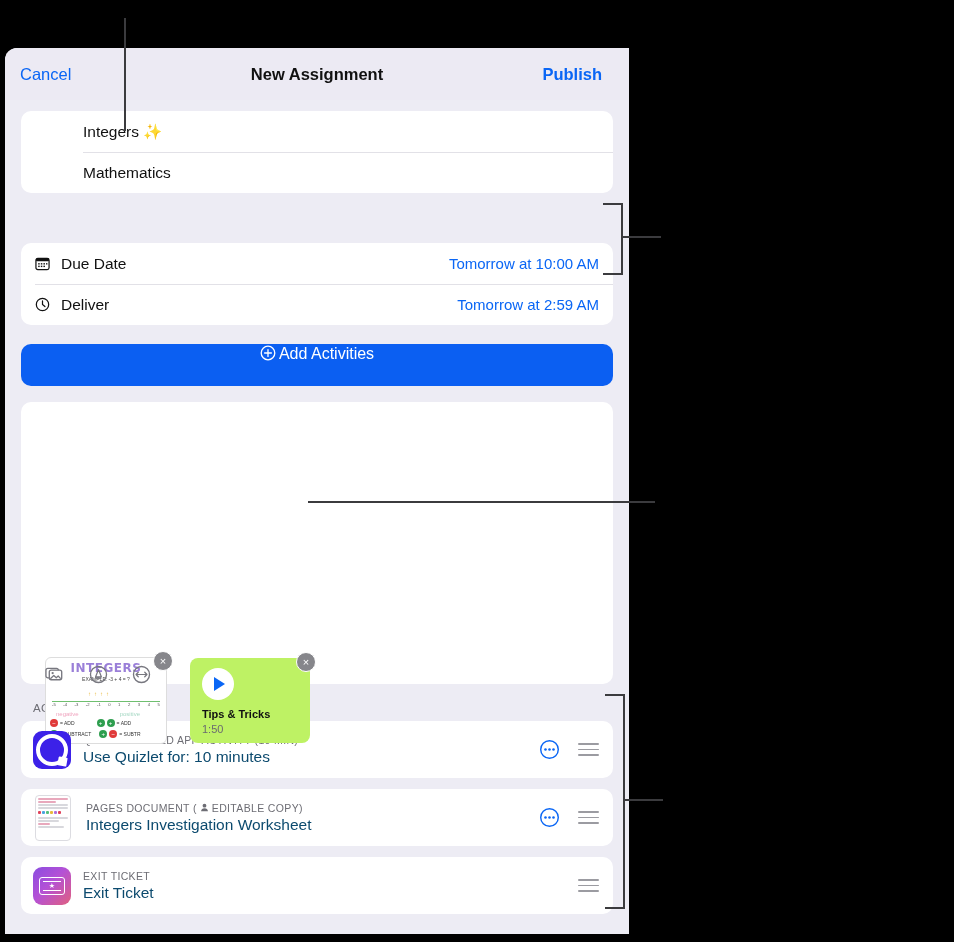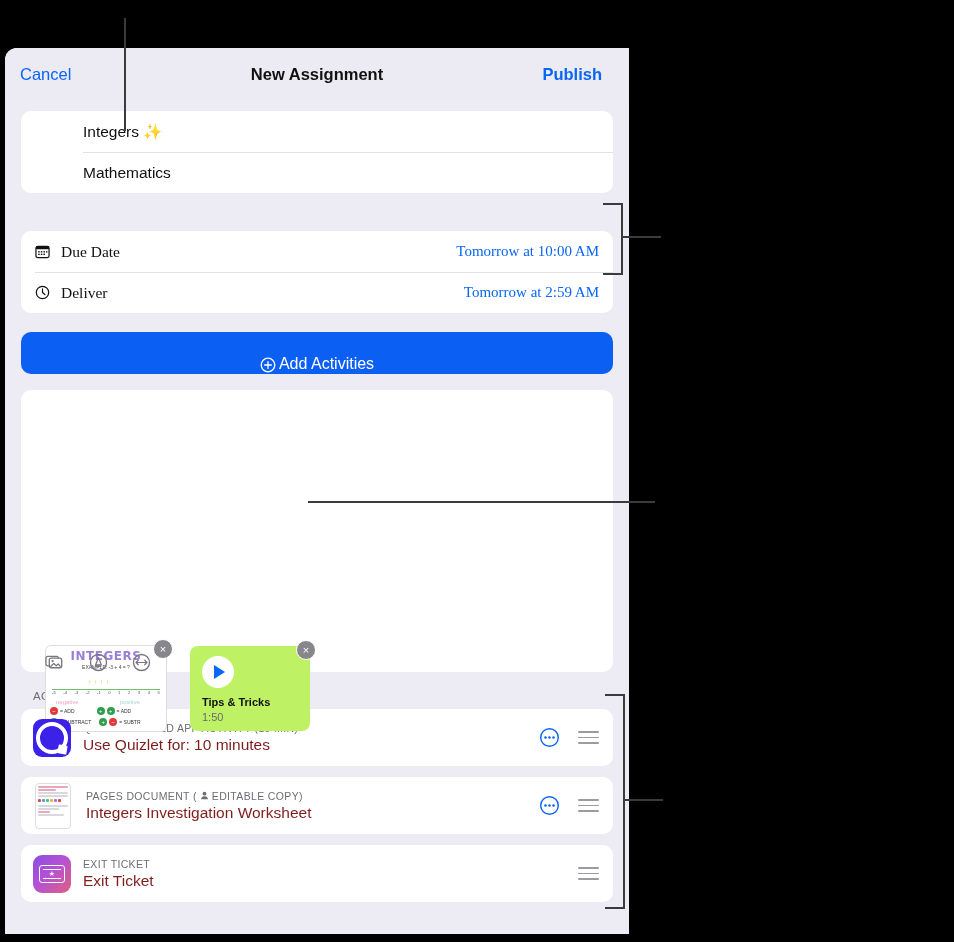--- a/index.html
+++ b/index.html
@@ -55,26 +55,26 @@
   .row-label{font-size:15.5px;color:#111;}
   .row-value{margin-left:auto;font-size:15px;color:#0a66f5;}
   .row-icon{width:20px;margin-right:6px;display:flex;align-items:center;color:#111;}
 
   
   .title-card{margin-top:11px;padding-left:48px;}
   .title-card .row{height:41px;}
   .title-card .row-label{font-size:15.5px;}
 
   
-  .date-card{margin-top:38px;font-family:Liberation Serif, serif;}
+  .date-card{margin-top:50px;}
 
   
   .add-btn{
     margin:19px 16px 0;height:42px;border-radius:10px;background:#0b5ff2;
-    display:flex;align-items:flex-end;justify-content:center;gap:2px;
+    display:flex;align-items:flex-start;justify-content:center;gap:2px;
     color:#fff;font-size:16px;border:none;width:calc(100% - 32px);
     font-family:"Liberation Sans", sans-serif;cursor:pointer;
   }
 
   
   .desc-card{
     margin:16px 16px 0;background:#fff;border-radius:10px;
     height:282px;position:relative;
   }
   .desc-text{
@@ -117,21 +117,21 @@
     margin:18px 0 7px 28px;font-size:11.5px;letter-spacing:.4px;color:#6d6d74;
   }
   .act-card{
     background:#fff;border-radius:10px;margin:0 16px 11px;height:57px;
     display:flex;align-items:center;padding:0 14px 0 12px;
   }
   .act-icon{width:38px;height:38px;border-radius:9px;flex:0 0 38px;margin-right:12px;
     display:flex;align-items:center;justify-content:center;overflow:hidden;position:relative;}
   .act-text{flex:1;min-width:0;}
   .act-kicker{font-size:10.5px;letter-spacing:.35px;color:#6d6d74;display:flex;align-items:center;gap:3px;}
-  .act-title{font-size:15.5px;color:#7f1d1d;margin-top:2px;}
+  .act-title{font-size:15.5px;color:#0c4a6e;margin-top:2px;}
   .act-actions{display:flex;align-items:center;gap:18px;margin-left:10px;}
   .more-ic{width:21px;height:21px;}
   .grip{width:21px;height:13px;display:flex;flex-direction:column;justify-content:space-between;}
   .grip i{display:block;height:1.8px;background:#9b9ba1;border-radius:1px;}
 
   
   .ic-quizlet{background:#3c21e8;}
   .ic-quizlet .q{
     width:24px;height:24px;border:4.5px solid #fff;border-radius:50%;position:relative;
   }

